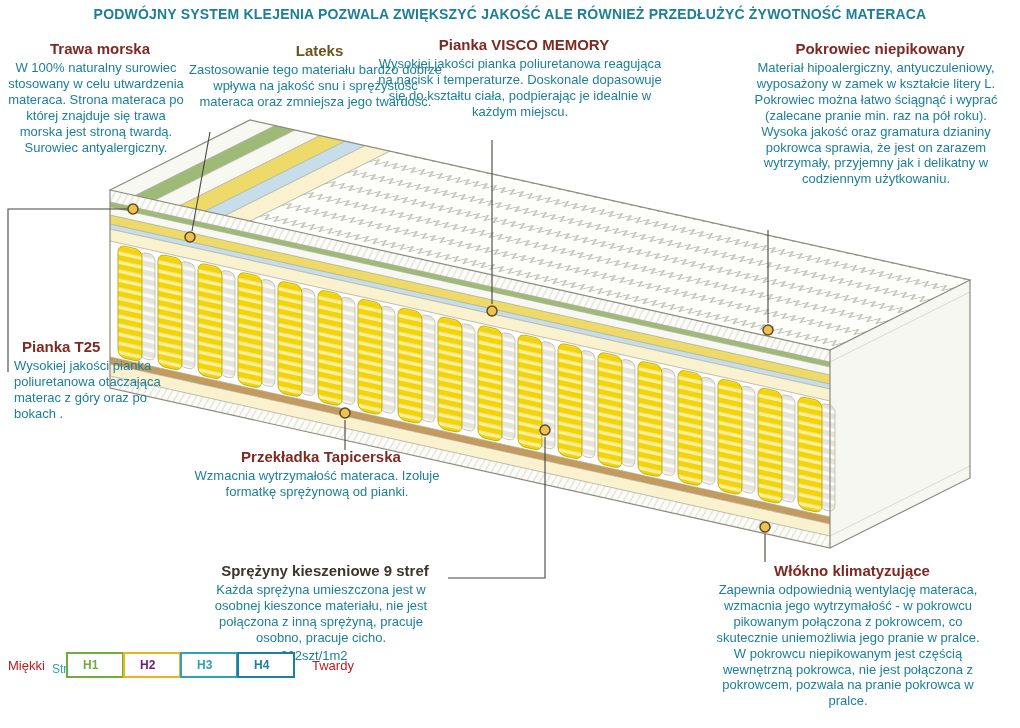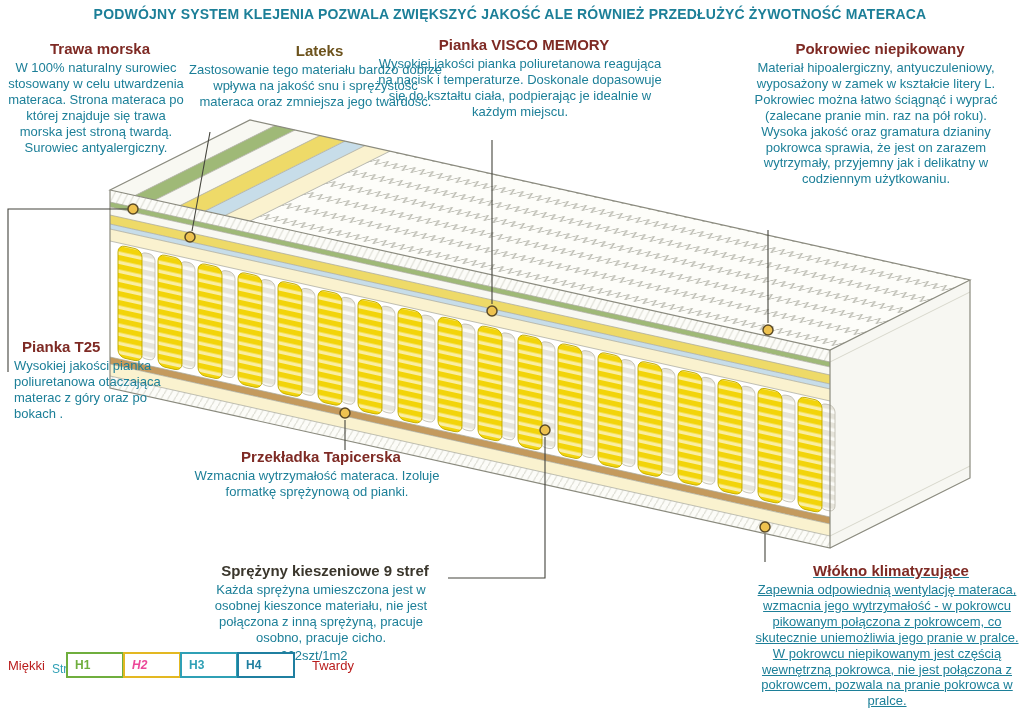--- a/index.html
+++ b/index.html
@@ -24,25 +24,25 @@
   .ann h3.charcoal{color:#3a362c;}
   .ann .count{margin-top:2px;text-align:center;padding-right:14px;}
   .scale-side{
     position:absolute;display:flex;align-items:center;gap:2px;
     color:#2fa0b5;font-size:12px;margin-top:36px;
   }
   .scale-word{position:absolute;color:#b91c1c;font-size:13px;}
   .bar{position:absolute;left:66px;top:652px;display:flex;}
   .lvl{
     width:58px;height:26px;box-sizing:border-box;border:2px solid;background:#fff;
-    display:flex;align-items:center;padding-left:7px;
+    display:flex;align-items:center;padding-left:15px;
     font-size:12px;font-weight:bold;margin-right:-1px;
   }
   .lvl:nth-child(1){border-color:#6fae3d;color:#6fae3d;}
-  .lvl:nth-child(2){border-color:#e3b822;color:#ec4899;font-style:italic;}
+  .lvl:nth-child(2){border-color:#e3b822;color:#701a75;}
   .lvl:nth-child(3){border-color:#2fa0b5;color:#2fa0b5;}
   .lvl:nth-child(4){border-color:#1f7fa0;color:#1f7fa0;}
 </style>
 </head>
 <body>
 
 <svg class="diagram" width="1020" height="728" viewBox="0 0 1020 728">
   <defs>
     <pattern id="pYellow" width="10" height="9" patternUnits="userSpaceOnUse">
       <rect width="10" height="9" fill="#f2d40a"></rect>
@@ -171,21 +171,21 @@
   <h3>Przekładka Tapicerska</h3>
   <div>Wzmacnia wytrzymałość materaca. Izoluje formatkę sprężynową od pianki.</div>
 </div>
 
 <div class="ann" style="left:196px;top:562px;width:250px;">
   <h3 class="charcoal">Sprężyny kieszeniowe 9 stref</h3>
   <div>Każda sprężyna umieszczona jest w osobnej kieszonce materiału, nie jest połączona z inną sprężyną, pracuje osobno, pracuje cicho.</div>
   <div class="count">262szt/1m2</div>
 </div>
 
-<div class="ann" style="left:753px;top:562px;width:268px;text-decoration:underline;">
+<div class="ann" style="left:714px;top:562px;width:268px;">
   <h3>Włókno klimatyzujące</h3>
   <div>Zapewnia odpowiednią wentylację materaca, wzmacnia jego wytrzymałość - w pokrowcu pikowanym połączona z pokrowcem, co skutecznie uniemożliwia jego pranie w pralce. W pokrowcu niepikowanym jest częścią wewnętrzną pokrowca, nie jest połączona z pokrowcem, pozwala na pranie pokrowca w pralce.</div>
 </div>
 
 <div class="scale-side" style="left:52px;top:624px;">
   <span>Strona górna</span>
   <svg width="13" height="18" viewBox="0 0 13 18">
     <path d="M6.5,0 L12.5,8 H9 V18 H4 V8 H0.5 Z" fill="#2fa0b5"></path>
   </svg>
 </div>

